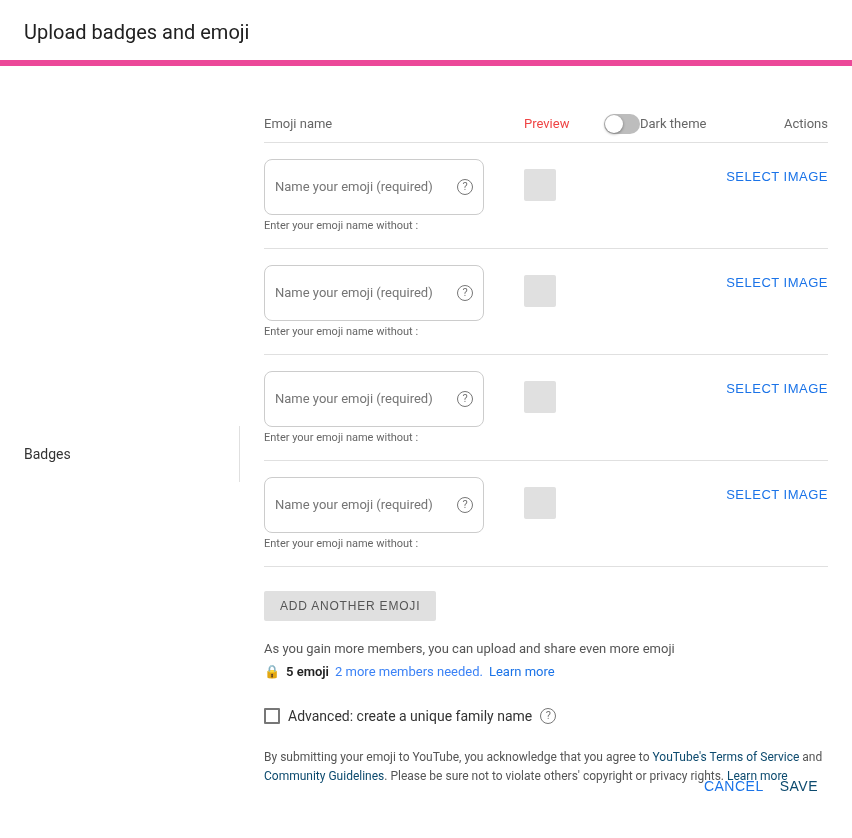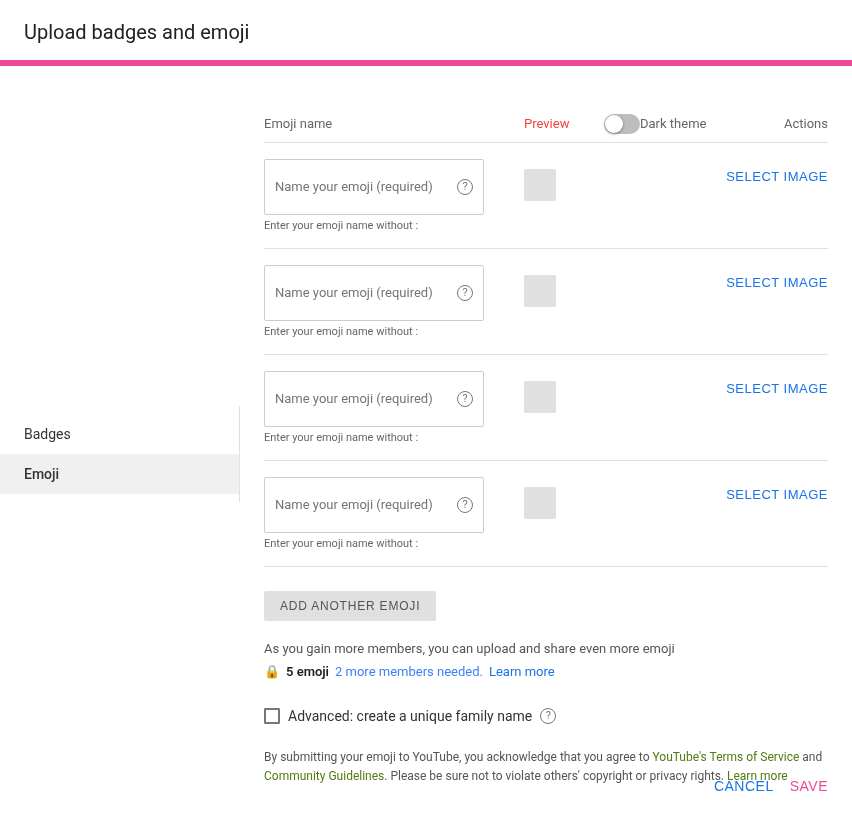--- a/index.html
+++ b/index.html
@@ -101,21 +101,21 @@
       display: flex;
       align-items: flex-start;
       padding: 16px 0;
       border-bottom: 1px solid #e0e0e0;
     }
     .emoji-name-col {
       width: 260px;
     }
     .emoji-input-wrapper {
       border: 1px solid #ccc;
-      border-radius: 2px;
+      border-radius: 8px;
       padding: 16px 10px;
       display: flex;
       align-items: center;
       gap: 6px;
       width: 220px;
       min-height: 56px;
     }
     .emoji-input-wrapper input {
       border: none;
       outline: none;
@@ -239,68 +239,65 @@
       color: #333;
     }
     .tos-section {
       margin-top: 24px;
       font-size: 12px;
       color: #555;
       line-height: 1.6;
       max-width: 560px;
     }
     .tos-section a {
-      color: #4d7c0f;
+      color: #0c4a6e;
       text-decoration: none;
       cursor: pointer;
     }
     .footer-actions {
       position: absolute;
       bottom: 0;
-      right: 24px;
+      right: 34px;
       padding: 16px 0;
       display: flex;
       gap: 16px;
       align-items: center;
     }
     .cancel-btn {
       background: none;
       border: none;
       color: #1a73e8;
       font-size: 14px;
       font-weight: 500;
       text-transform: uppercase;
       cursor: pointer;
       letter-spacing: 0.5px;
     }
     .save-btn {
       background: none;
       border: none;
-      color: #ec4899;
+      color: #0c4a6e;
       font-size: 14px;
       font-weight: 500;
       text-transform: uppercase;
       cursor: pointer;
       letter-spacing: 0.5px;
     }
   </style>
 </head>
 <body>
 
 <div class="page-header">
   <h1>Upload badges and emoji</h1>
 </div>
 
 <div class="layout">
   <div class="sidebar">
     <div class="sidebar-item">
       <span>Badges</span>
-    </div>
-    <div class="sidebar-item active">
-      <span>Emoji</span>
     </div>
   </div>
 
   <div class="main-content">
     <div class="column-headers">
       <div class="col-emoji-name">
         <span>Emoji name</span>
       </div>
       <div class="col-preview">
         <span>Preview</span>

